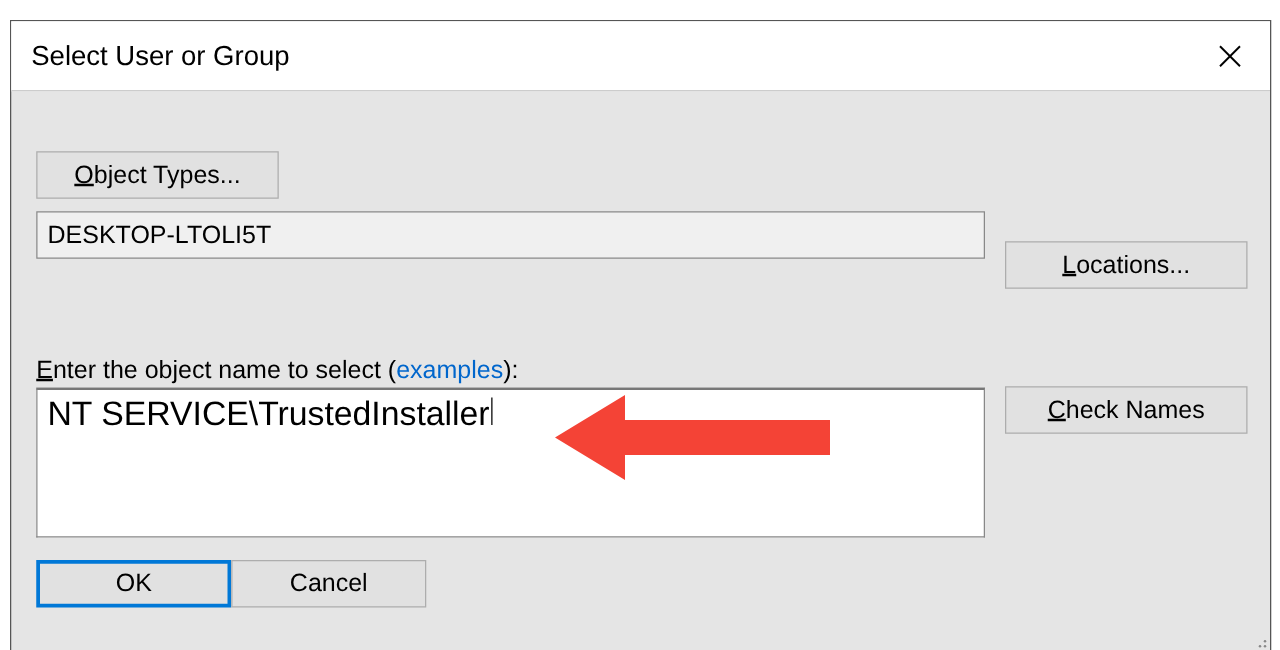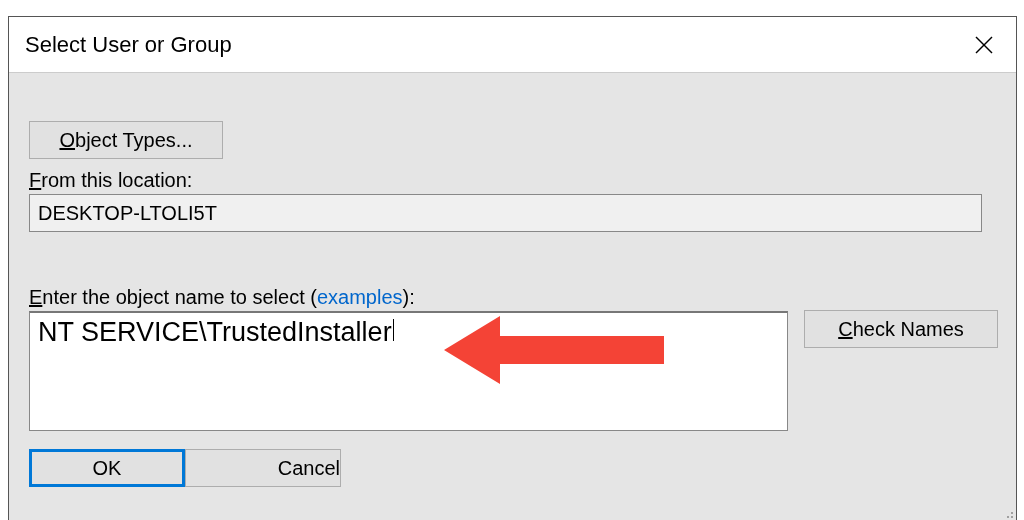--- a/index.html
+++ b/index.html
@@ -174,21 +174,20 @@
     }
 
     .btn-ok {
       width: 156px;
       border: 3px solid #0078d7;
       background: #e1e1e1;
     }
 
     .btn-cancel {
       width: 156px;
-      justify-content: flex-end;
     }
 
     .resize-grip {
       position: absolute;
       right: 2px;
       bottom: 2px;
       width: 16px;
       height: 16px;
     }
 
@@ -224,27 +223,27 @@
   <div class="dialog-body">
 
     <div class="field-row">
       <button class="btn btn-right">
         <span><span class="ul">O</span><span>bject Types...</span></span>
       </button>
     </div>
 
     <div class="field-row">
       <div class="field-left">
-        <label class="field-label">
-          <span class="ul">F</span><span>rom this location:</span>
-        </label>
         <div class="readonly-box">
           <span>DESKTOP-LTOLI5T</span>
         </div>
       </div>
+      <button class="btn btn-right">
+        <span><span class="ul">L</span><span>ocations...</span></span>
+      </button>
     </div>
 
     <div class="section-gap"></div>
 
     <div class="field-row" style="align-items:flex-start;">
       <div class="field-left">
         <label class="field-label">
           <span class="ul">E</span><span>nter the object name to select (</span><span class="examples-link">examples</span><span>):</span>
         </label>
         <div class="textarea-box">

